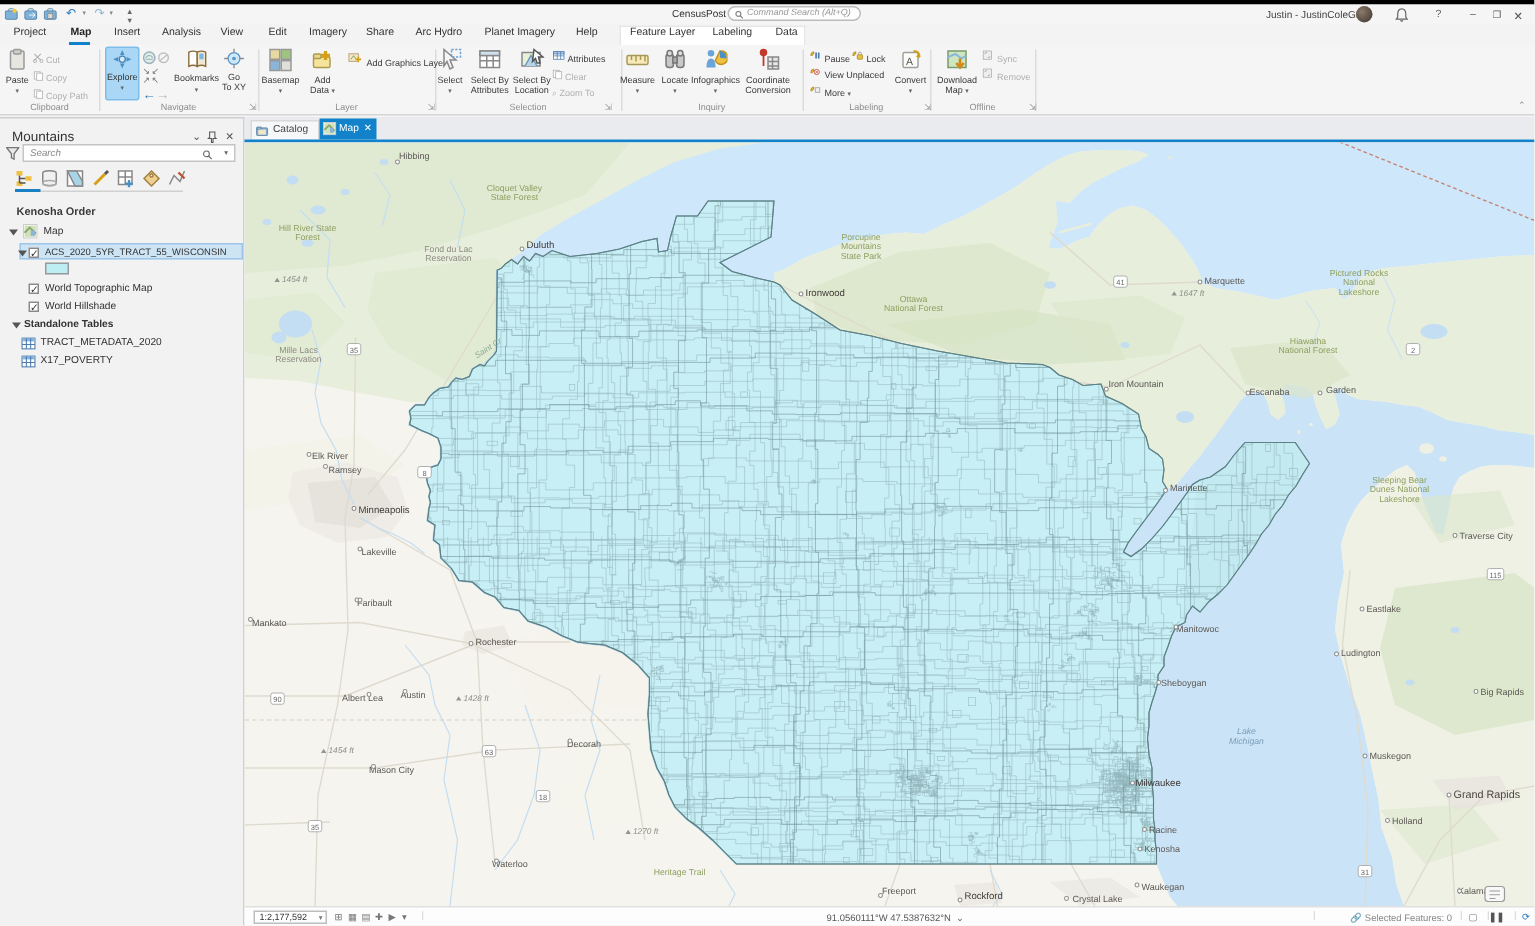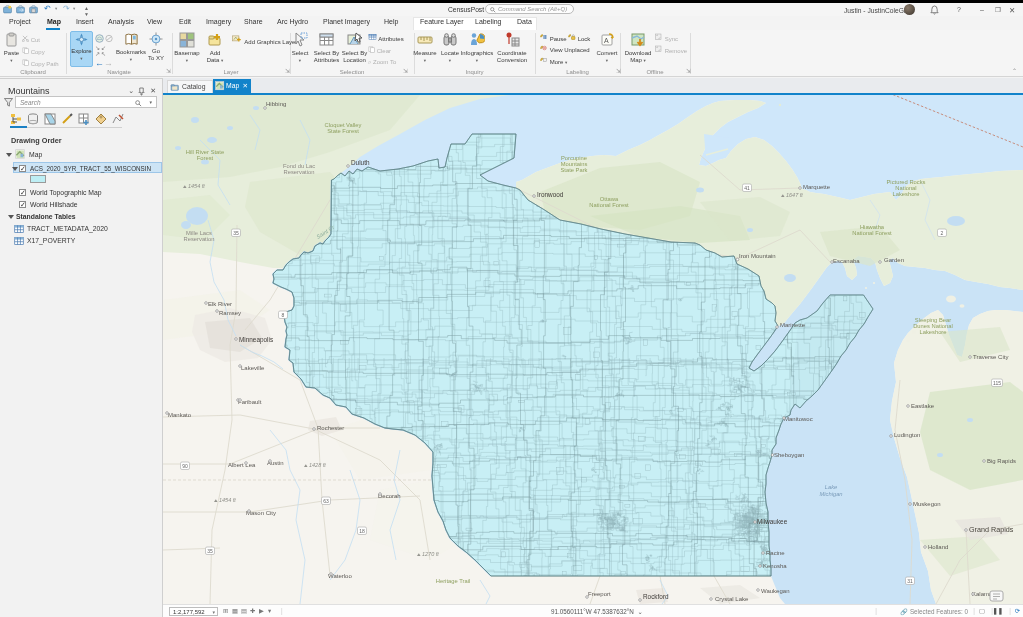--- a/index.html
+++ b/index.html
@@ -336,21 +336,21 @@
       <svg class="ti" style="left:95px;top:34px;position:absolute" width="12" height="12" viewBox="0 0 12 12">
         <path d="M1 6 L6 1 L11 6 L6 11 Z" fill="#f0d090" stroke="#a08040"></path>
         <circle cx="6" cy="4" r="1" fill="#fff" stroke="#a08040"></circle>
       </svg>
       <svg class="ti" style="left:112px;top:34px;position:absolute" width="12" height="12" viewBox="0 0 12 12">
         <path d="M1 10 L4 4 L8 8 L11 1" fill="none" stroke="#888"></path>
         <path d="M7 2 L11 6" stroke="#c05030" stroke-width="1.5"></path>
       </svg>
       <div id="tabline"></div>
       <div id="tabline-blue"></div>
-      <div id="draworder">Drawing Order</div>
+      <div id="draworder">Kenosha Order</div>
       <div class="trow" style="top:70px">
         <span class="tri open" style="left:6px"></span>
         <svg style="position:absolute;left:15px;top:0" width="11" height="11" viewBox="0 0 16 16">
           <rect x="1" y="1" width="13" height="13" fill="#fff" stroke="#ccc"></rect>
           <rect x="2" y="2" width="11" height="11" fill="#cfe2b8"></rect>
           <path d="M2 9 L7 4 L13 10" fill="none" stroke="#8aa870" stroke-width="2"></path>
           <rect x="8" y="7" width="4" height="5" fill="#8ab4d8"></rect>
         </svg>
         <span class="tx" style="left:29px">Map</span>
       </div>

